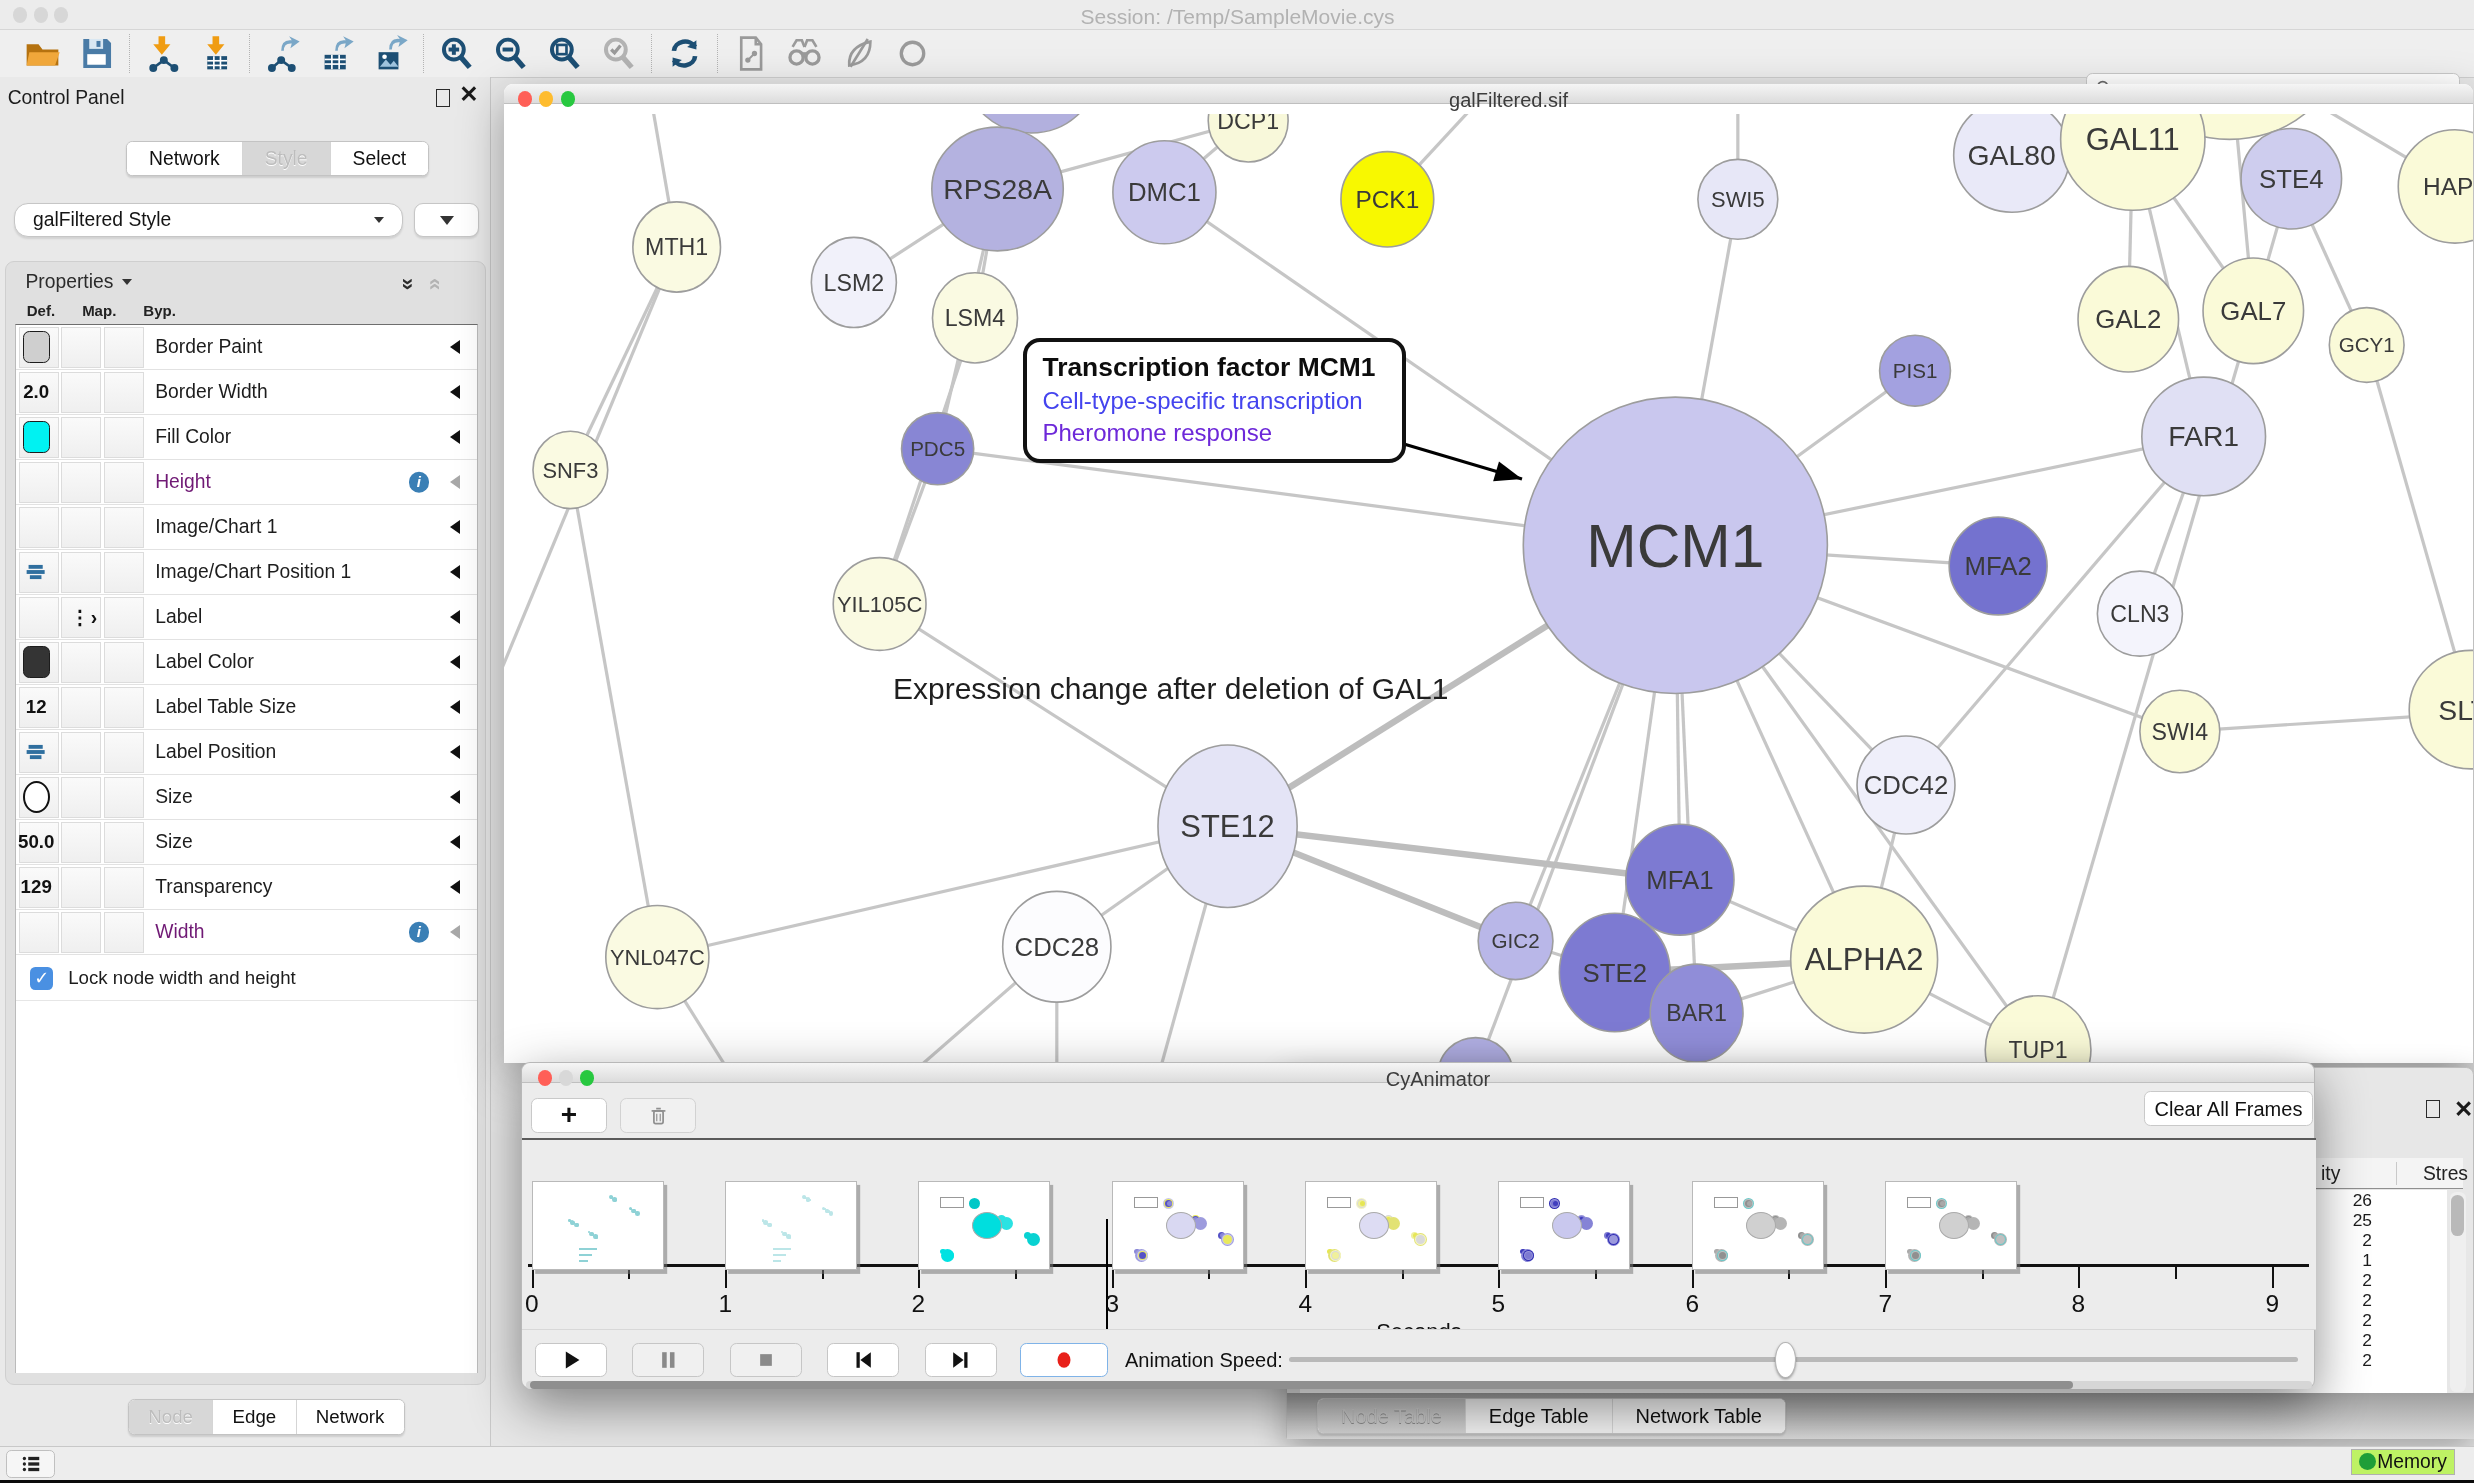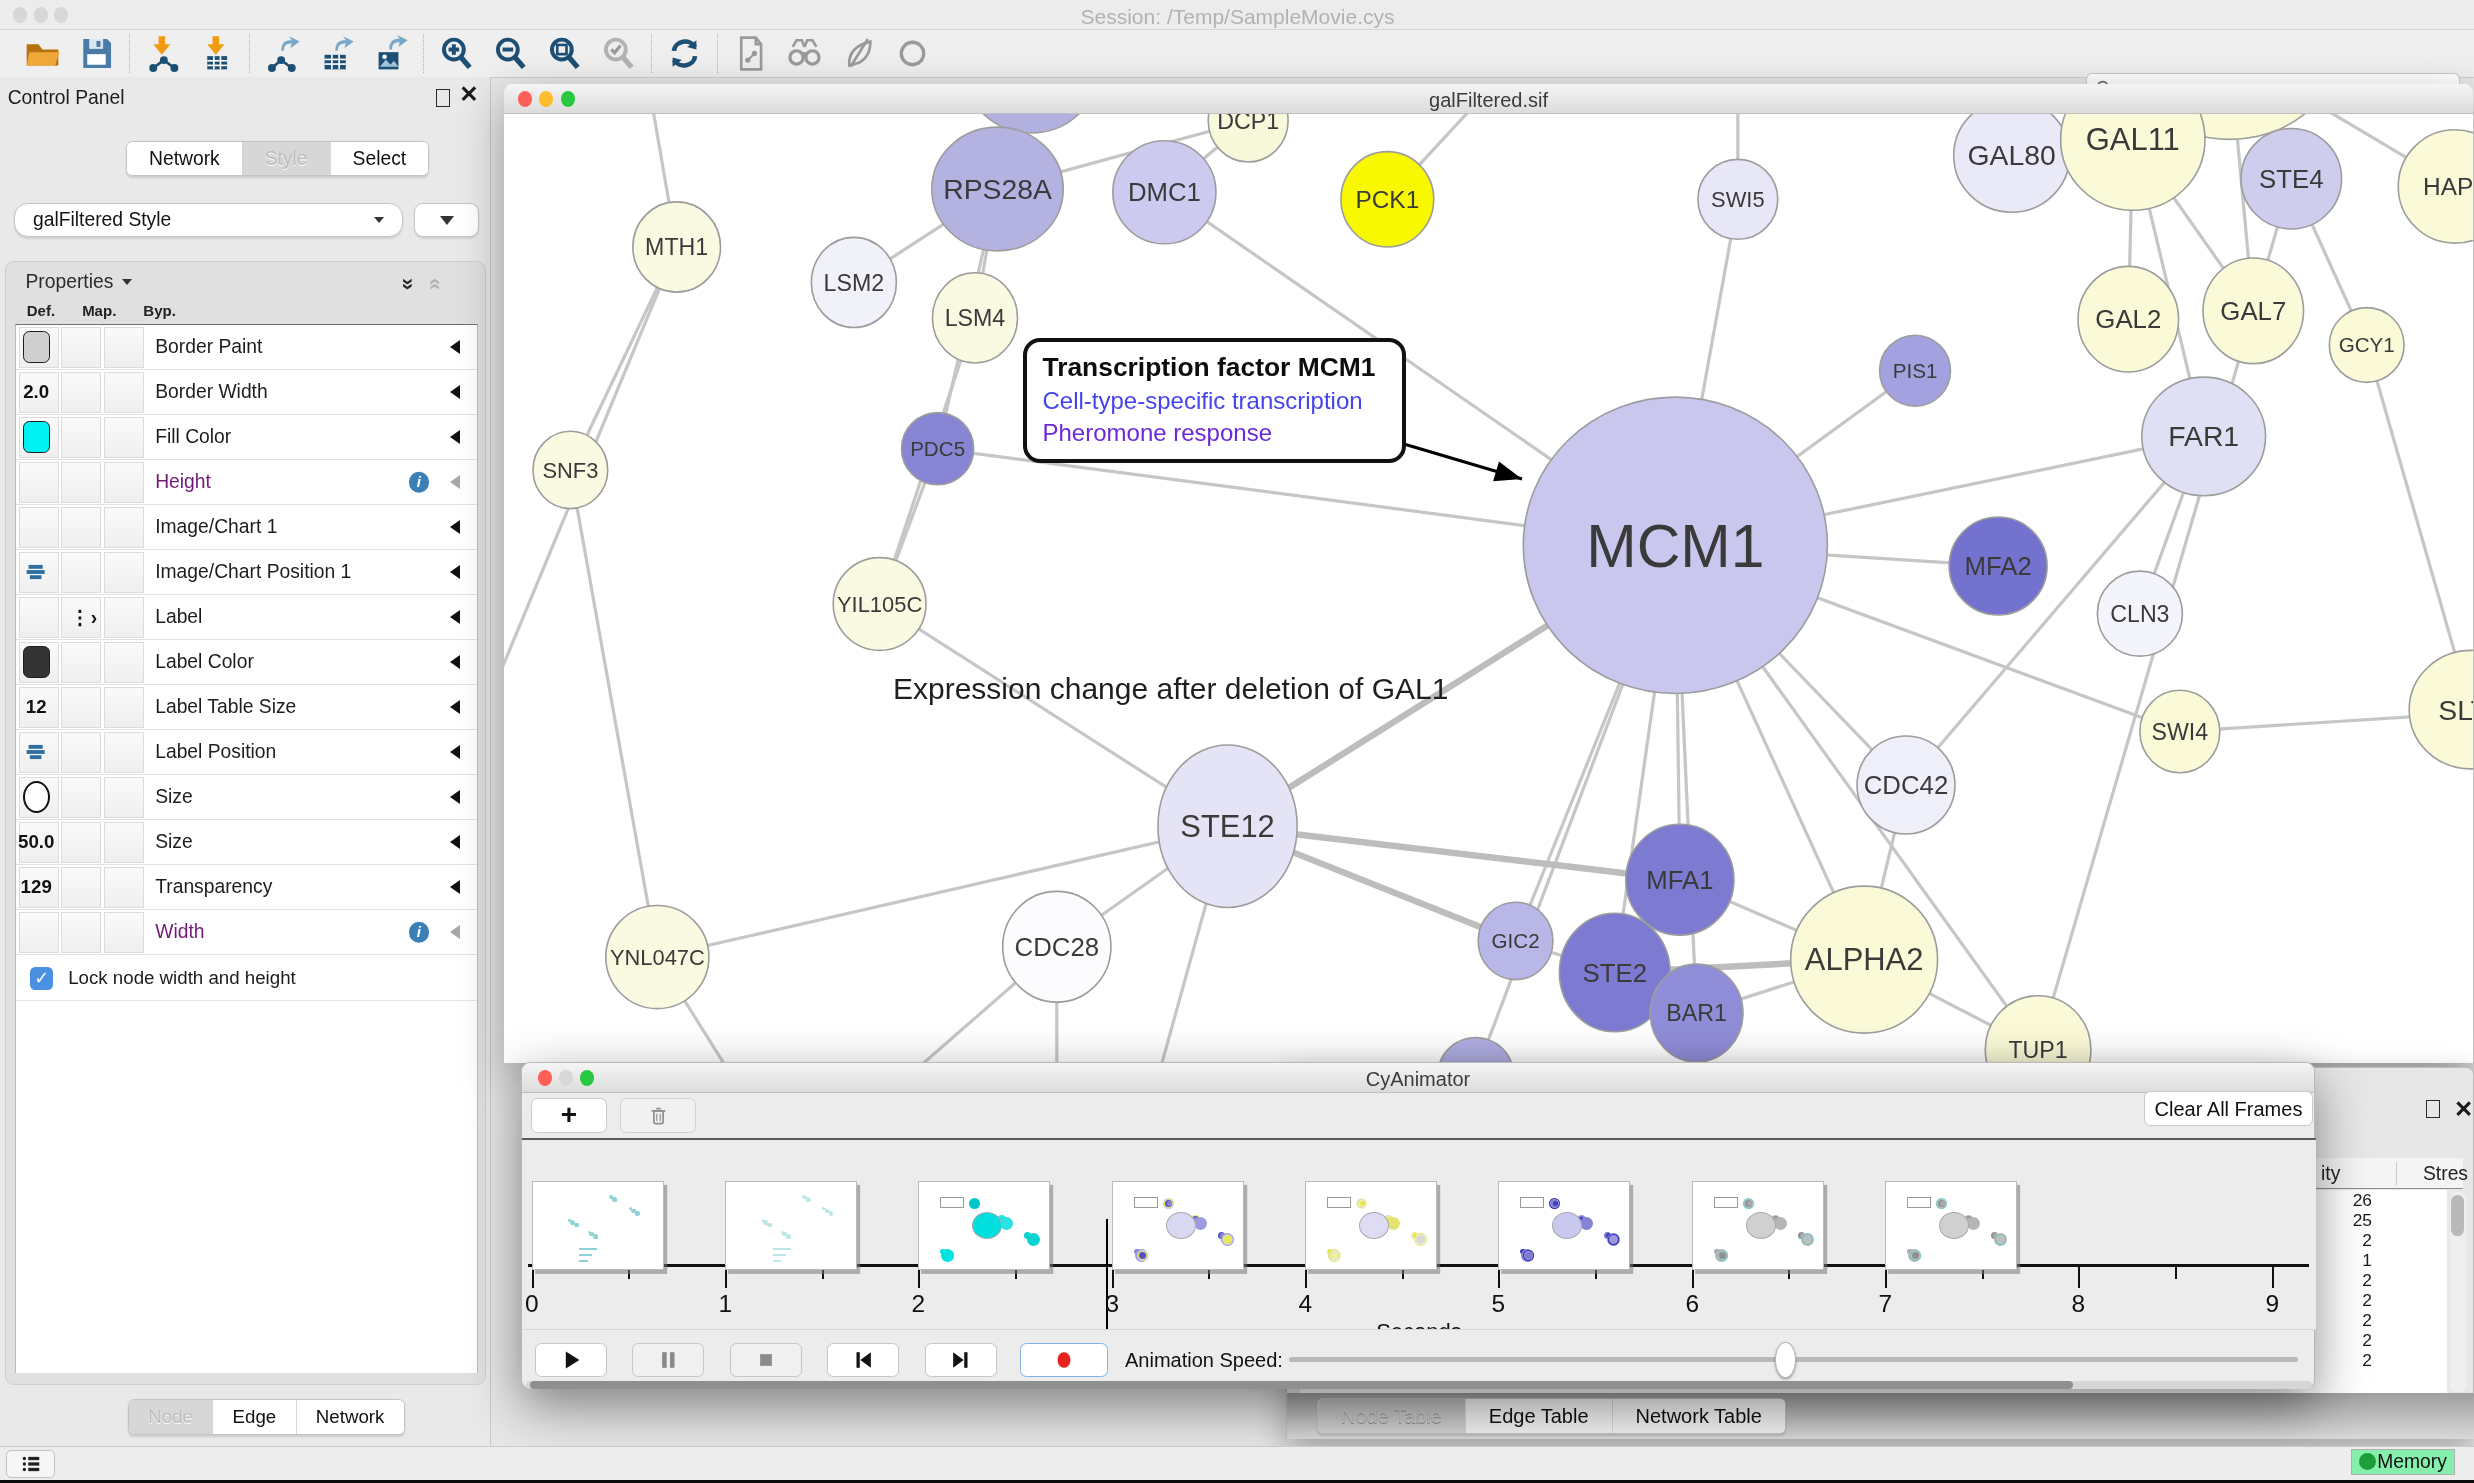--- a/index.html
+++ b/index.html
@@ -54,21 +54,21 @@
   .ellipse-icon { position:absolute; left:6.4px; top:50%; transform:translateY(-50%); width:27px; height:32px; border:2.6px solid #111; border-radius:50%; background:#fff; }
   .map-icon { position:absolute; left:54px; top:50%; transform:translateY(-50%); font-size:19.3px; font-weight:bold; color:#111; letter-spacing:1.3px; }
   #lock-row { position:relative; height:46px; border-bottom:0.6px solid #e6e6e6; background:#fff; }
   #lock-check { position:absolute; left:14px; top:11.6px; width:23px; height:23px; background:#4a90e2; border-radius:5.2px; color:#fff; font-size:18px; text-align:center; line-height:23px; cursor:pointer; }
   #lock-label { position:absolute; left:52px; top:50%; transform:translateY(-50%); font-size:18.7px; color:#1c1c1c; }
   #cp-bottom-tabs { left:128px; top:1322px; height:36px; }
   #cp-bottom-tabs .tab-btn { padding:0 19.3px; font-size:18.7px; }
 
   
   #net-window { left:504px; top:84px; width:1969px; height:978px; background:#fff; border-radius:9px 9px 0 0; box-shadow:0 15.5px 45px rgba(0,0,0,.35); z-index:1; }
-  .mac-bar { position:absolute; left:0; top:0; width:100%; height:30px; background:linear-gradient(#f5f5f5,#dcdcdc); border-bottom:0.6px solid #bfbfbf; border-radius:9px 9px 0 0; }
+  .mac-bar { position:absolute; left:0; top:0; width:100%; height:20px; background:linear-gradient(#f5f5f5,#dcdcdc); border-bottom:0.6px solid #bfbfbf; border-radius:9px 9px 0 0;padding-left:20px; }
   .mac-title { position:absolute; width:100%; text-align:center; top:5.2px; font-size:20px; color:#3c3c3c; }
   #net-canvas { position:absolute; left:0; top:30px; width:1969px; height:949px; background:#fff; overflow:hidden; }
   #annotation-box { position:absolute; left:519px; top:224px; width:383px; height:125px; background:#fff; border:4.5px solid #111; border-radius:17px; padding:10.3px 0 0 15.5px; z-index:3; }
   #annotation-title { font-size:26.4px; font-weight:bold; color:#0d0d0d; }
   .annotation-link { font-size:24px; margin-top:3.9px; }
   #net-caption { position:absolute; left:389px; top:558px; width:644px; font-size:30px; color:#1f1f1f; z-index:3; }
 
   
   #cy-window { left:521px; top:1062px; width:1794px; height:327px; background:#ececec; border-radius:9px; box-shadow:0 17px 52px rgba(0,0,0,.45); z-index:3; border:0.6px solid #b8b8b8; }
   #cy-toolbar-btn-add { left:9px; top:35px; width:76px; height:35px; background:#fff; border:0.6px solid #c9c9c9; border-radius:6.4px; font-size:28px; font-weight:bold; text-align:center; line-height:31px; color:#111; cursor:pointer; }
@@ -107,21 +107,21 @@
   #table-vscroll { position:absolute; left:1163px; top:124px; width:15.5px; height:200px; background:#efefef; border-radius:6.4px; }
   #table-vscroll-thumb { position:absolute; left:1.3px; top:2.6px; width:13px; height:41px; background:#b9b9b9; border-radius:6.4px; }
   #table-tabs-strip { position:absolute; left:0; top:325px; width:1188px; height:46px; background:linear-gradient(#9f9f9f,#d9d9d9); }
   #table-tabs { position:absolute; left:30px; top:5.2px; height:36px; }
   #table-tabs .tab-btn { padding:0 23px; font-size:20px; background:#f2f2f2; }
   #table-tabs .tab-btn.pressed { background:linear-gradient(#bcbcbc,#d2d2d2); color:#c9c9c9; text-shadow:0 0.6px 0.6px #888; }
 
   
   #status-bar { left:0; top:1446px; width:2475px; height:34px; background:#ededed; border-top:0.6px solid #c8c8c8; z-index:5; }
   #list-btn { position:absolute; left:6.4px; top:2.6px; width:49px; height:28px; background:#f6f6f6; border:0.6px solid #c0c0c0; border-radius:5.2px; display:flex; align-items:center; justify-content:center; cursor:pointer; }
-  #memory-btn { position:absolute; left:2351px; top:1.9px; width:104px; height:26px; background:#86efac; border:1.3px solid #b0b0b0; display:flex; align-items:center; justify-content:center; gap:1px; cursor:pointer; }
+  #memory-btn { position:absolute; left:2351px; top:1.9px; width:104px; height:26px; background:#bef264; border:1.3px solid #b0b0b0; display:flex; align-items:center; justify-content:center; gap:1px; cursor:pointer; }
   #memory-dot { width:17px; height:17px; border-radius:50%; background:#1e9e38; }
   #memory-label { font-size:19.3px; color:#111; }
   #bottom-strip { left:0; top:1480px; width:2475px; height:3.9px; background:#0a0a0a; }
 </style>
 </head>
 <body>
 
 <div id="app">
 
   <div class="abs" id="titlebar">

